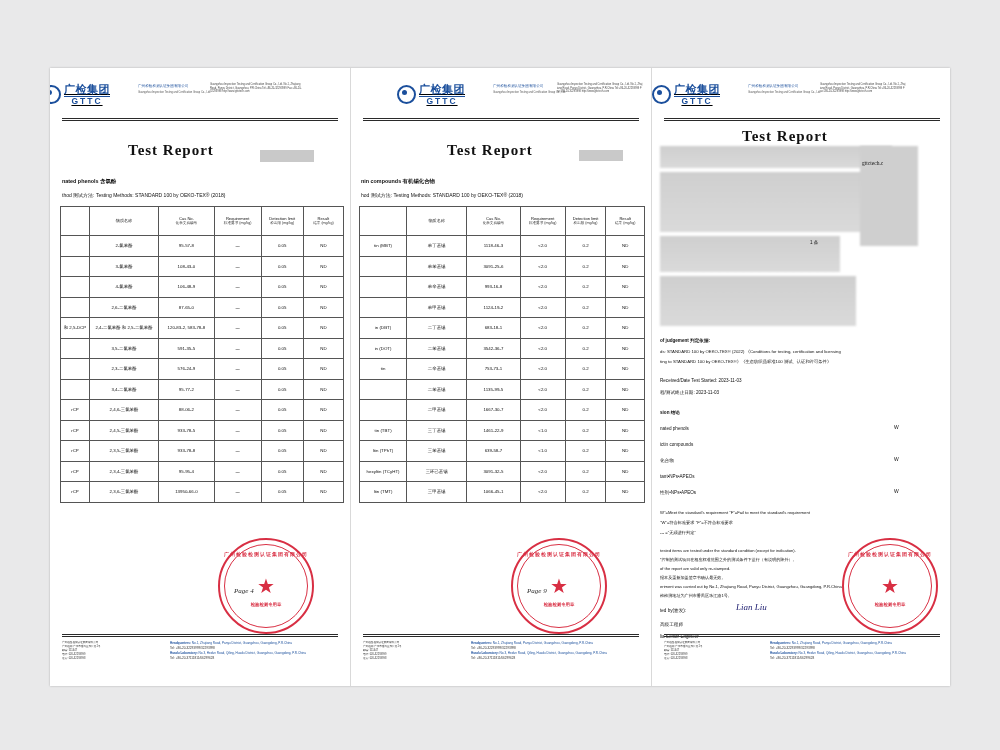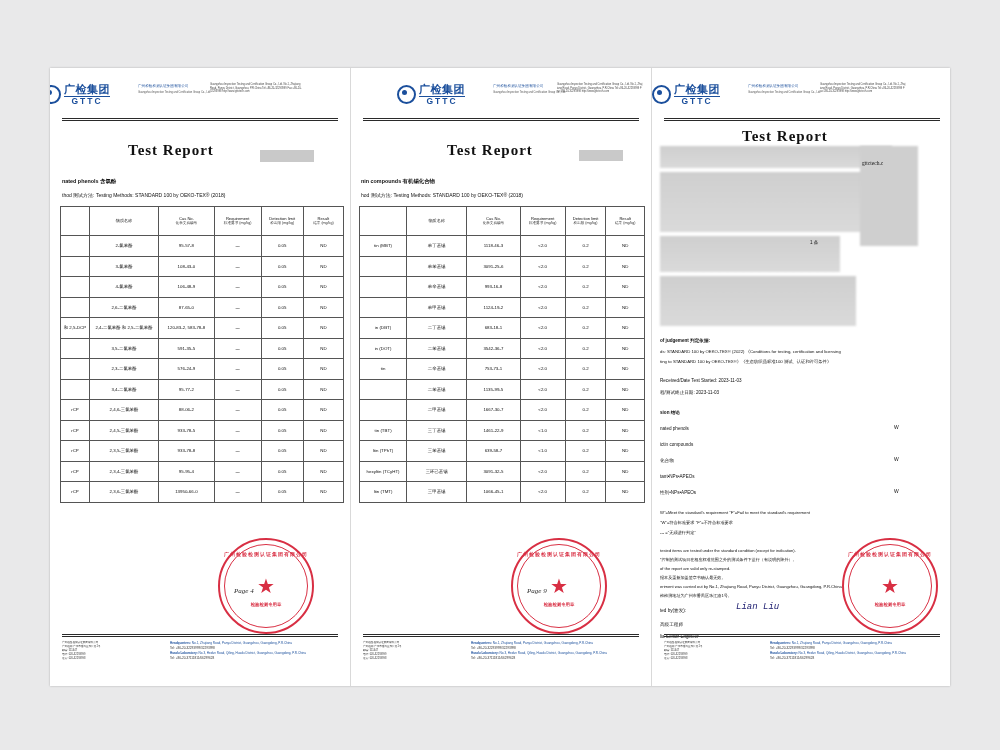--- a/index.html
+++ b/index.html
@@ -60,21 +60,21 @@
     position: relative;
   }
   .logo-mark::after {
     content: "";
     position: absolute;
     left: 3px; top: 3px;
     width: 5px; height: 5px;
     background: #1b4f9c;
     border-radius: 50%;
   }
-  .logo-txt { line-height: 1.05; }
+  .logo-txt { line-height: 1.05; text-decoration: underline; }
   .logo-cn {
     font-size: 11px;
     font-weight: bold;
     color: #1b4f9c;
     letter-spacing: 0.5px;
   }
   .logo-en {
     font-size: 8.5px;
     font-weight: bold;
     color: #1b4f9c;
@@ -264,21 +264,21 @@
     white-space: nowrap;
   }
   .p3-line.b { font-weight: bold; }
   .p3-mark {
     position: absolute;
     font-size: 5px;
     color: #111;
   }
   .sig {
     position: absolute;
-    font-family: Liberation Mono, monospace;
+    font-family: Liberation Serif, serif;
     font-style: italic;
     font-size: 9px;
     color: #1a1a6e;
   }
   .url-tip {
     position: absolute;
     font-family: "Liberation Serif", serif;
     font-size: 5.5px;
     color: #111;
   }

